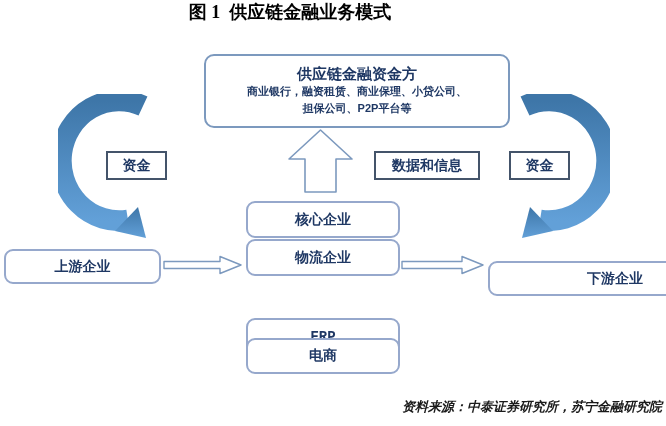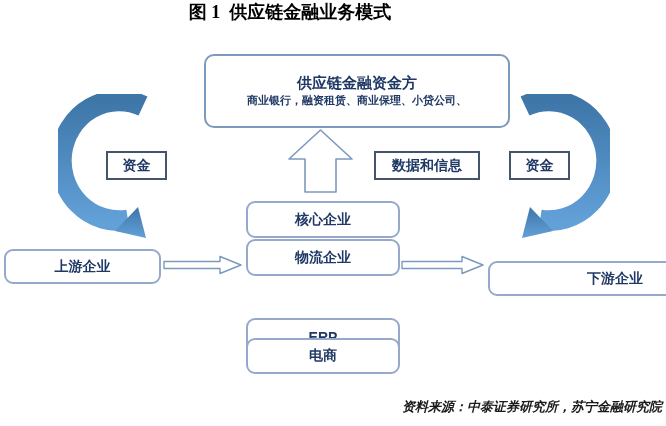--- a/index.html
+++ b/index.html
@@ -25,36 +25,38 @@
     border:2px solid #44546A;background:#fff;color:#1F3864;
     font-weight:bold;font-size:14px;
     display:flex;align-items:center;justify-content:center;
     z-index:5;
   }
   .chain-box{
     border:2px solid #96A8CC;border-radius:9px;background:#fff;color:#1F3864;
     font-weight:bold;font-size:14px;
     display:flex;align-items:center;justify-content:center;
     z-index:4;
+    font-family:Liberation Mono, monospace;
   }
   .src-note{
     left:8px;top:398px;width:654px;text-align:right;
     font-family:"Liberation Serif","DejaVu Serif",serif;
     font-style:italic;font-weight:bold;font-size:13px;color:#1a1a1a;
   }
   svg{display:block;}
 </style>
 </head>
 <body>
 
 <div class="abs fig-title">图 1  供应链金融业务模式</div>
 
 <div class="abs funder-box">
   <div class="fb-title">供应链金融资金方</div>
   <div class="fb-line">商业银行，融资租赁、商业保理、小贷公司、</div>
+  <div class="fb-line">担保公司、P2P平台等</div>
 </div>
 
 <div class="abs" style="left:58px;top:94px;width:92px;height:152px;">
   <svg width="92" height="152" viewBox="0 0 92 152">
     <defs>
       <linearGradient id="gradL" x1="0" y1="0" x2="0" y2="1">
         <stop offset="0" stop-color="#3E76A8"></stop>
         <stop offset="1" stop-color="#62A0D8"></stop>
       </linearGradient>
     </defs>

